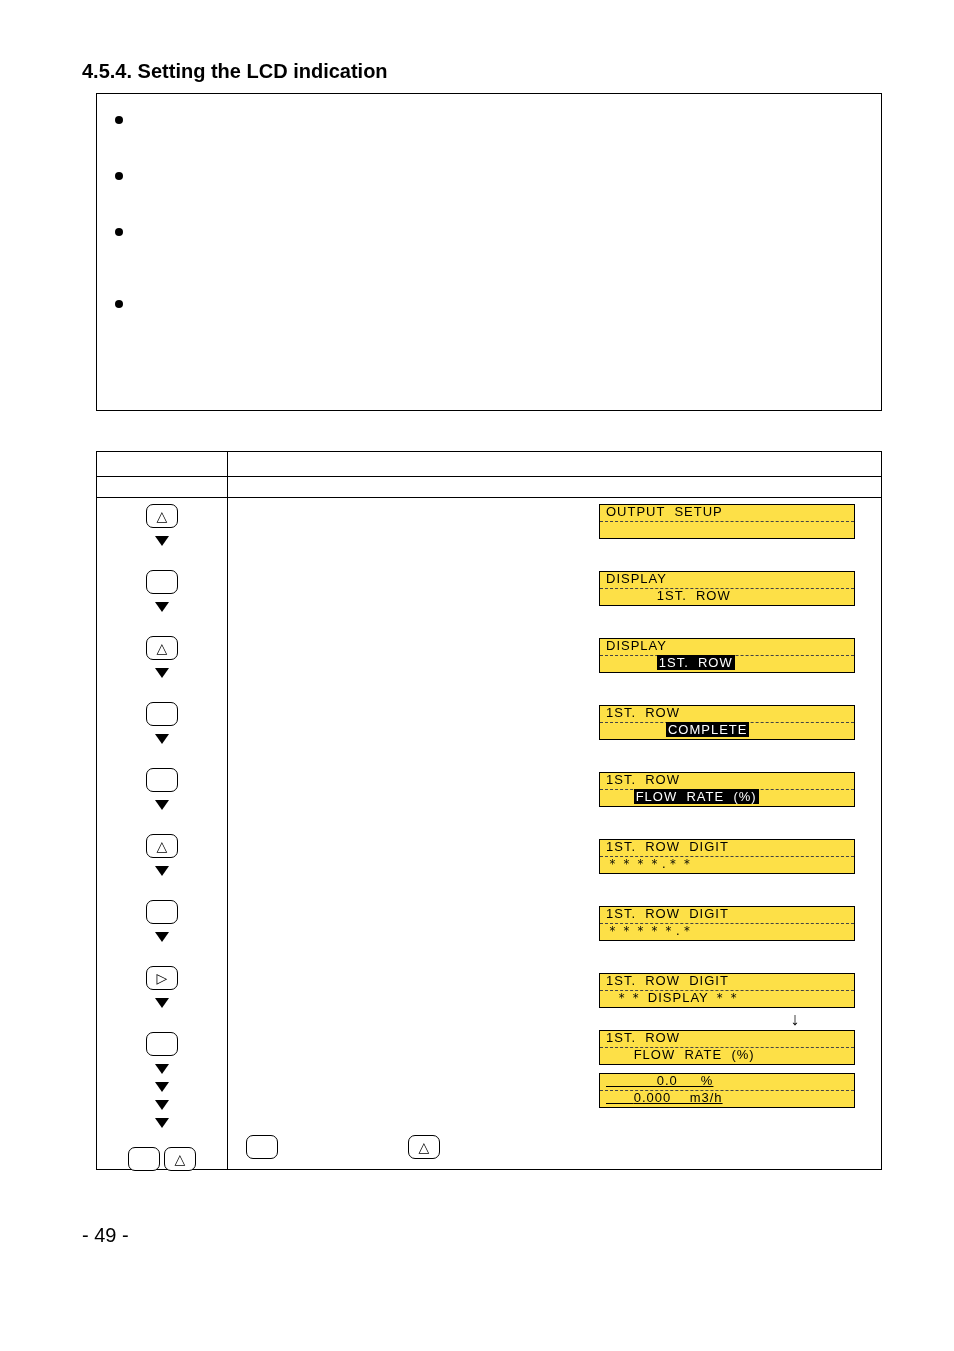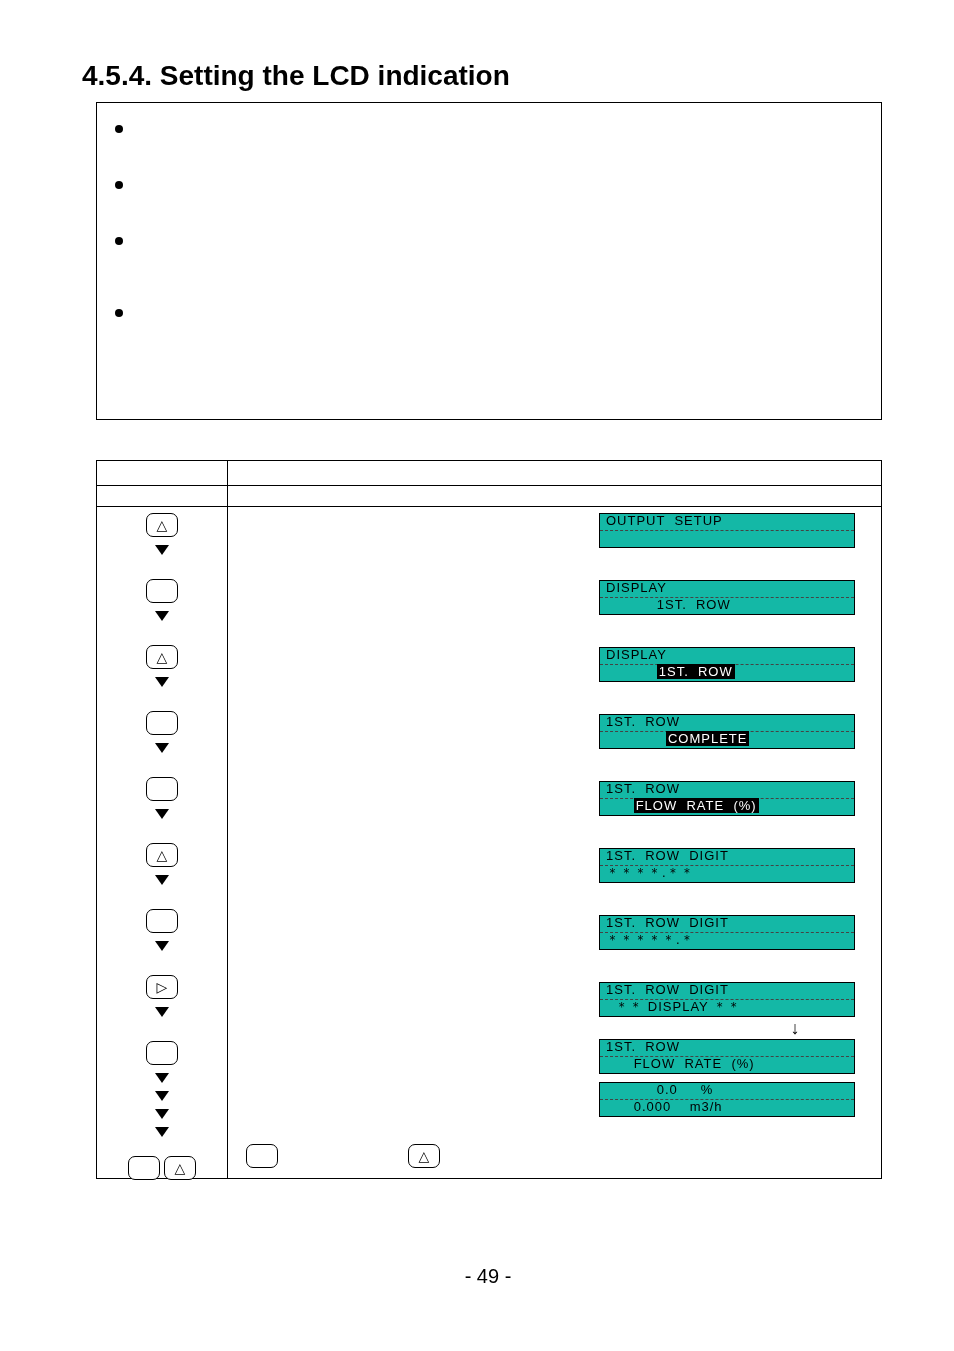--- a/index.html
+++ b/index.html
@@ -7,21 +7,21 @@
     padding: 0;
     background: #fff;
     font-family: Arial, Helvetica, sans-serif;
     width: 954px;
     color: #000;
   }
   .page {
     padding: 50px 58px 20px 82px;
   }
   .heading {
-    font-size: 28px;
+    font-size: 20px;
     font-weight: bold;
     margin: 10px 0 6px 0;
   }
   .blank-box {
     border: 1px solid #000;
     margin: 10px 14px 40px 14px;
     height: 272px;
     padding: 22px 18px;
   }
   .dot {
@@ -73,40 +73,40 @@
   .btn-pair { display: flex; gap: 4px; }
   .arrow-down {
     width: 0; height: 0; border-left: 7px solid transparent;
     border-right: 7px solid transparent; border-top: 10px solid #000;
     margin-top: 8px;
   }
 
   .lcd {
     width: 254px; height: 33px; border: 1px solid #000;
     margin-bottom: 32px; font-family: Arial, sans-serif;
-    font-size: 13px; line-height: 1.1; overflow: hidden; background: #14b8a6;
+    font-size: 13px; line-height: 1.1; overflow: hidden; background: #fde047;
     display: flex; flex-direction: column;
   }
   .lcd.nogap { margin-bottom: 4px; }
   .lcd-line {
     height: 16px; padding: 0 6px; white-space: pre; letter-spacing: 1px;
   }
   .lcd-line1 { border-bottom: 1px dashed #444; }
   .lcd .inv {
     background: #000; color: #fff; padding: 0 2px;
   }
   .down-sym { text-align: center; font-size: 18px; line-height: 1; margin: -2px 0 2px 110px; }
 
   .mid-row {
     display: flex; align-items: center; gap: 130px;
     margin-bottom: 2px;
   }
 
   .footer {
-    margin-top: 86px; text-align: center; font-size: 20px; padding-right: 2px;
+    margin-top: 54px; text-align: left; font-size: 20px; padding-right: 2px;
   }
 </style>
 </head>
 <body>
 
 <div class="page">
   <div class="heading">4.5.4. Setting the LCD indication</div>
 
   <div class="blank-box">
     <div class="dot"></div>
@@ -238,21 +238,21 @@
         </div>
         <div class="lcd nogap">
           <div class="lcd-line lcd-line1">1ST.  ROW  DIGIT</div>
           <div class="lcd-line"><span>  </span><span>＊＊ DISPLAY ＊＊</span></div>
         </div>
         <div class="down-sym">↓</div>
         <div class="lcd nogap" style="margin-bottom:8px;">
           <div class="lcd-line lcd-line1">1ST.  ROW</div>
           <div class="lcd-line"><span>      </span><span>FLOW  RATE  (%)</span></div>
         </div>
-        <div class="lcd" style="margin-bottom:8px;">
+        <div class="lcd" style="margin-bottom:8px;text-decoration:underline;">
           <div class="lcd-line lcd-line1">           0.0     %</div>
           <div class="lcd-line"><span>      </span><span>0.000    m3/h</span></div>
         </div>
       </div>
     </div>
   </div>
 
   <div class="footer">- 49 -</div>
 </div>
 

